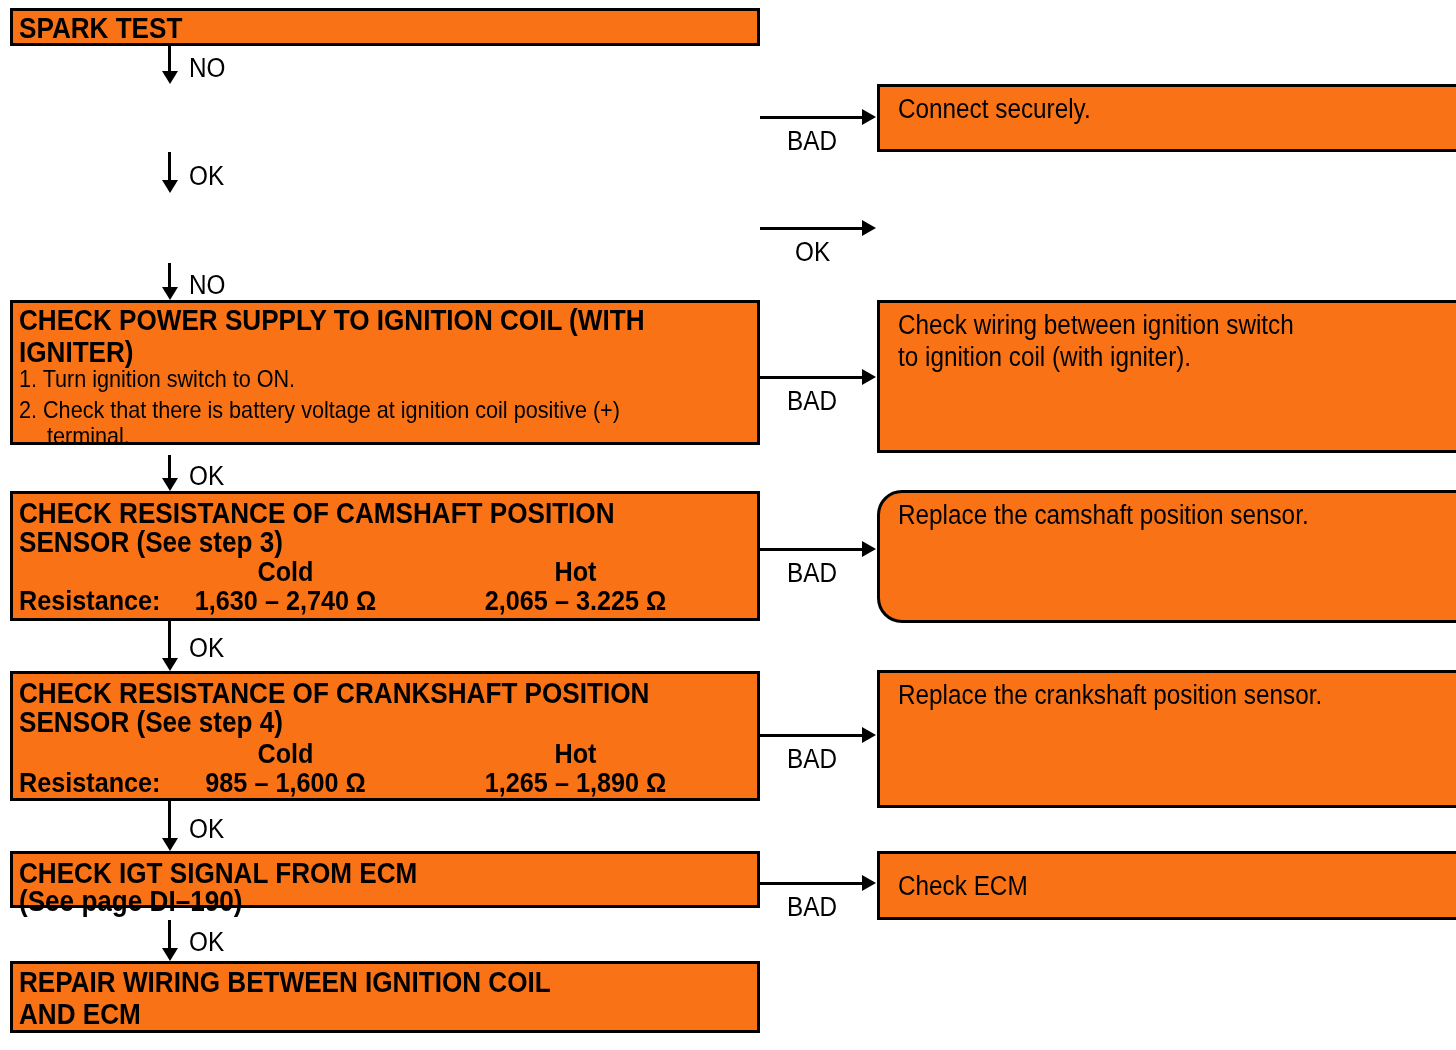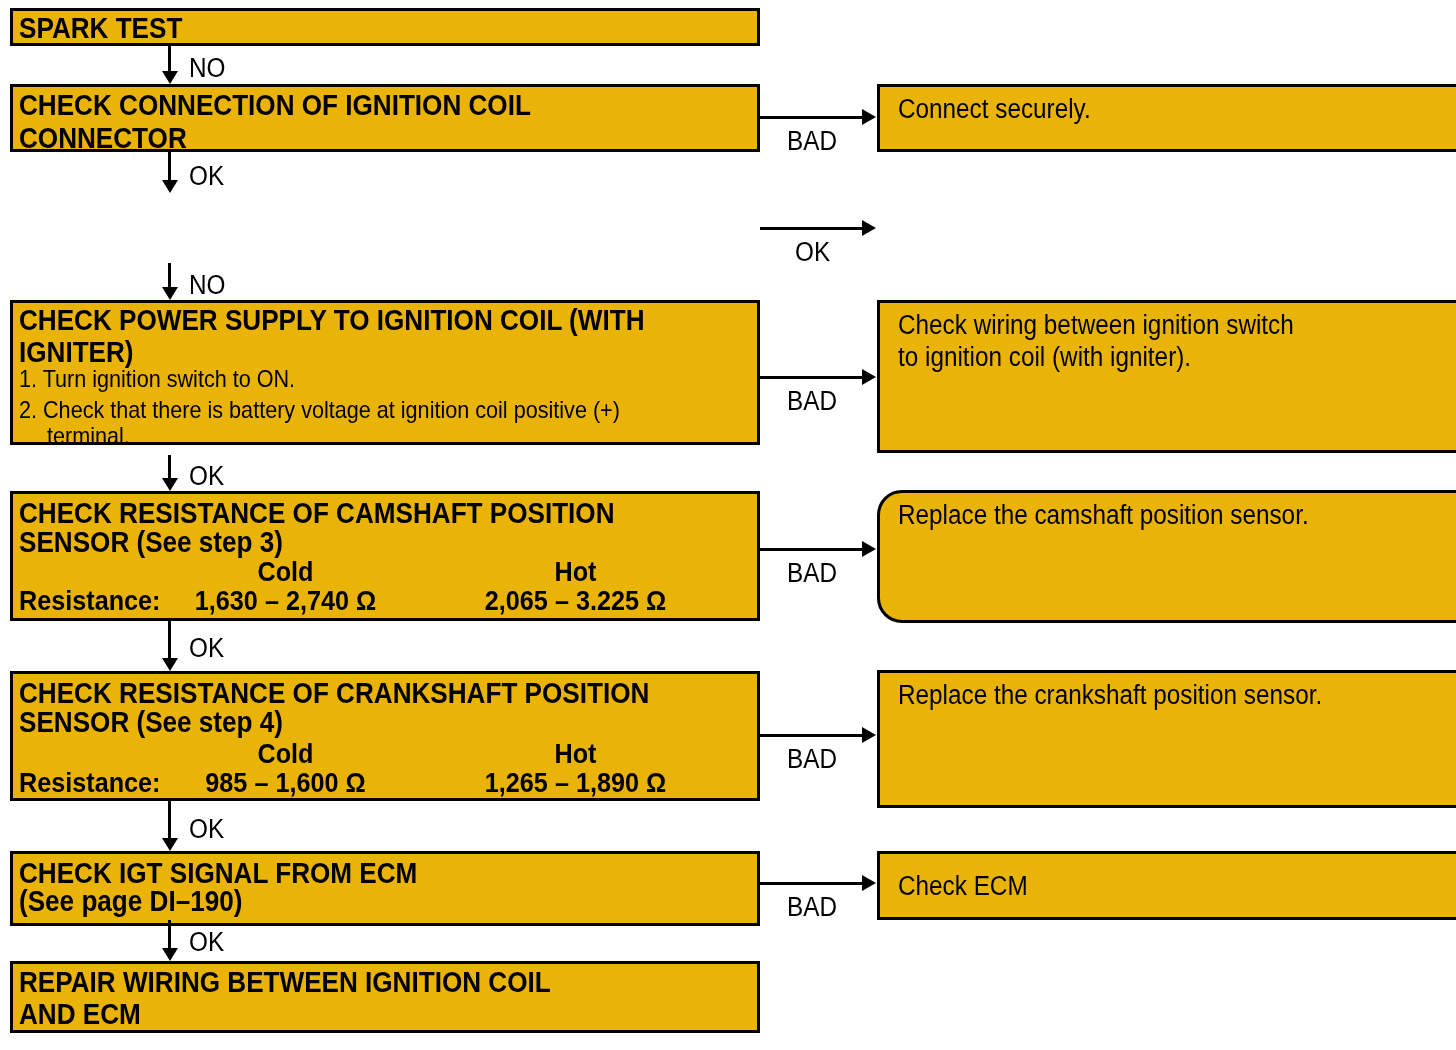--- a/index.html
+++ b/index.html
@@ -1,20 +1,20 @@
 <!DOCTYPE html>
 <html><head>
 <meta charset="utf-8">
 <style>
   html,body{margin:0;padding:0;background:#fff;}
   #canvas{
     position:relative;width:1456px;height:1050px;background:#ffffff;
     font-family:"Liberation Sans",sans-serif;color:#000;overflow:hidden;
   }
-  .box{position:absolute;background:#eab308;border:3px solid #000;box-sizing:border-box;}
+  .box{position:absolute;background:#f97316;border:3px solid #000;box-sizing:border-box;}
   .lbox{left:10px;width:750px;}
   .rbox{left:877px;width:632px;}
   .line{position:absolute;white-space:nowrap;transform:scaleX(0.9);transform-origin:0 50%;}
   .title{font-weight:bold;font-size:29px;line-height:30px;}
   .body{font-size:27px;line-height:32px;}
   .item{font-size:24px;line-height:28px;}
   .res{font-weight:bold;font-size:28px;line-height:30px;}
   .col{position:absolute;text-align:center;font-weight:bold;font-size:28px;line-height:30px;
        transform:scaleX(0.9);transform-origin:50% 50%;}
   .flabel{position:absolute;font-size:27px;line-height:30px;white-space:nowrap;
@@ -30,24 +30,20 @@
 </style>
 </head>
 <body>
 
 <div id="canvas">
 
   <div class="box lbox" style="top:8px;height:38px;">
     <div class="line title" style="left:6px;top:2px;">SPARK TEST</div>
   </div>
 
-  <div class="box lbox" style="top:84px;height:68px;">
-    <div class="line title" style="left:6px;top:3px;">CHECK CONNECTION OF IGNITION COIL</div>
-    <div class="line title" style="left:6px;top:36px;">CONNECTOR</div>
-  </div>
 
 
   <div class="box lbox" style="top:300px;height:145px;">
     <div class="line title" style="left:6px;top:2px;">CHECK POWER SUPPLY TO IGNITION COIL (WITH</div>
     <div class="line title" style="left:6px;top:34px;">IGNITER)</div>
     <div class="line item" style="left:6px;top:62px;">1. Turn ignition switch to ON.</div>
     <div class="line item" style="left:6px;top:93px;">2. Check that there is battery voltage at ignition coil positive (+)</div>
     <div class="line item" style="left:34px;top:119px;">terminal.</div>
   </div>
 
@@ -64,21 +60,21 @@
   <div class="box lbox" style="top:671px;height:130px;">
     <div class="line title" style="left:6px;top:4px;">CHECK RESISTANCE OF CRANKSHAFT POSITION</div>
     <div class="line title" style="left:6px;top:33px;">SENSOR (See step 4)</div>
     <div class="col" style="left:130px;top:65px;width:285px;">Cold</div>
     <div class="col" style="left:445px;top:65px;width:235px;">Hot</div>
     <div class="line res" style="left:6px;top:94px;">Resistance:</div>
     <div class="col" style="left:130px;top:94px;width:285px;">985 – 1,600 Ω</div>
     <div class="col" style="left:445px;top:94px;width:235px;">1,265 – 1,890 Ω</div>
   </div>
 
-  <div class="box lbox" style="top:851px;height:75px;">
+  <div class="box lbox" style="top:851px;height:57px;">
     <div class="line title" style="left:6px;top:4px;">CHECK IGT SIGNAL FROM ECM</div>
     <div class="line title" style="left:6px;top:32px;">(See page DI–190)</div>
   </div>
 
   <div class="box lbox" style="top:961px;height:72px;">
     <div class="line title" style="left:6px;top:3px;">REPAIR WIRING BETWEEN IGNITION COIL</div>
     <div class="line title" style="left:6px;top:35px;">AND ECM</div>
   </div>
 
   <div class="box rbox" style="top:84px;height:68px;">

